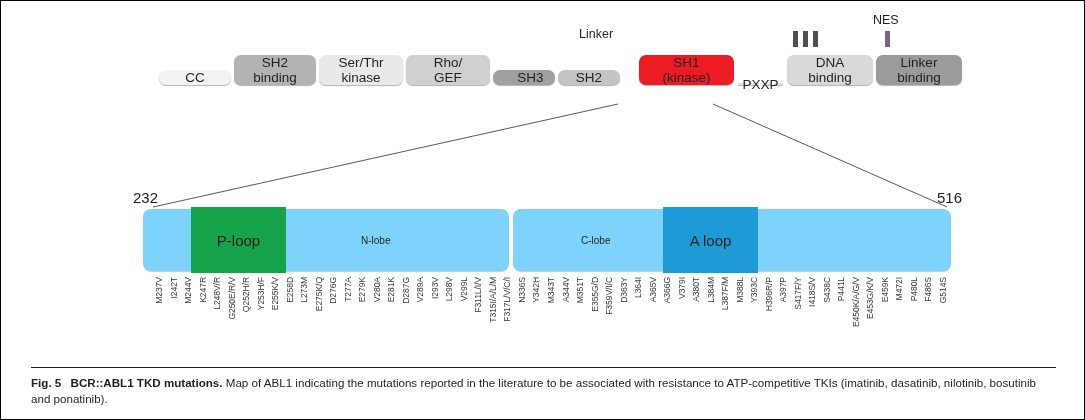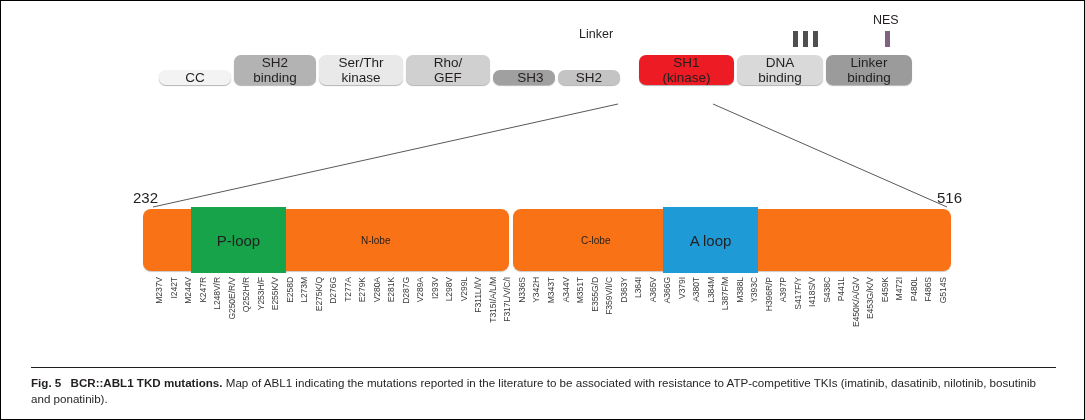--- a/index.html
+++ b/index.html
@@ -125,21 +125,21 @@
     position: absolute;
     left: 142px;
     top: 208px;
     width: 808px;
     height: 62px;
     display: flex;
     gap: 4px;
   }
   .kin-seg {
     position: relative;
-    background: #f97316;
+    background: #7dd3fc;
     border-radius: 8px;
     box-shadow: 0 1px 1px rgba(0,0,0,0.22);
     display: flex;
     align-items: center;
     overflow: visible;
   }
   #kin-seg-left  { flex: 0 0 366px; }
   #kin-seg-right { flex: 1 1 auto; }
 
   .sub-block {
@@ -249,20 +249,27 @@
       <div class="domain-box" style="width: 62px; background: rgb(160, 160, 160); padding-left: 16px;">
         <span>SH3</span>
       </div>
       <div class="domain-box" style="width: 62px; background: rgb(196, 196, 196);">
         <span>SH2</span>
       </div>
       <div id="linker-bar"></div>
       <div class="domain-box" style="width: 95px; background: rgb(237, 28, 36);">
         <span>SH1</span>
         <span class="l2">(kinase)</span>
+      </div>
+      <div id="pxxp-group">
+        <div class="pxxp-bar"></div>
+        <div class="pxxp-bar"></div>
+        <div class="pxxp-bar"></div>
+        <div class="pxxp-bar"></div>
+        <div id="pxxp-label">PXXP</div>
       </div>
       <div class="domain-box" style="width: 86px; background: rgb(216, 217, 216);">
         <span>DNA</span>
         <span class="l2">binding</span>
       </div>
       <div class="domain-box" style="width: 86px; background: rgb(155, 155, 155);">
         <span>Linker</span>
         <span class="l2">binding</span>
       </div>
     </div>

